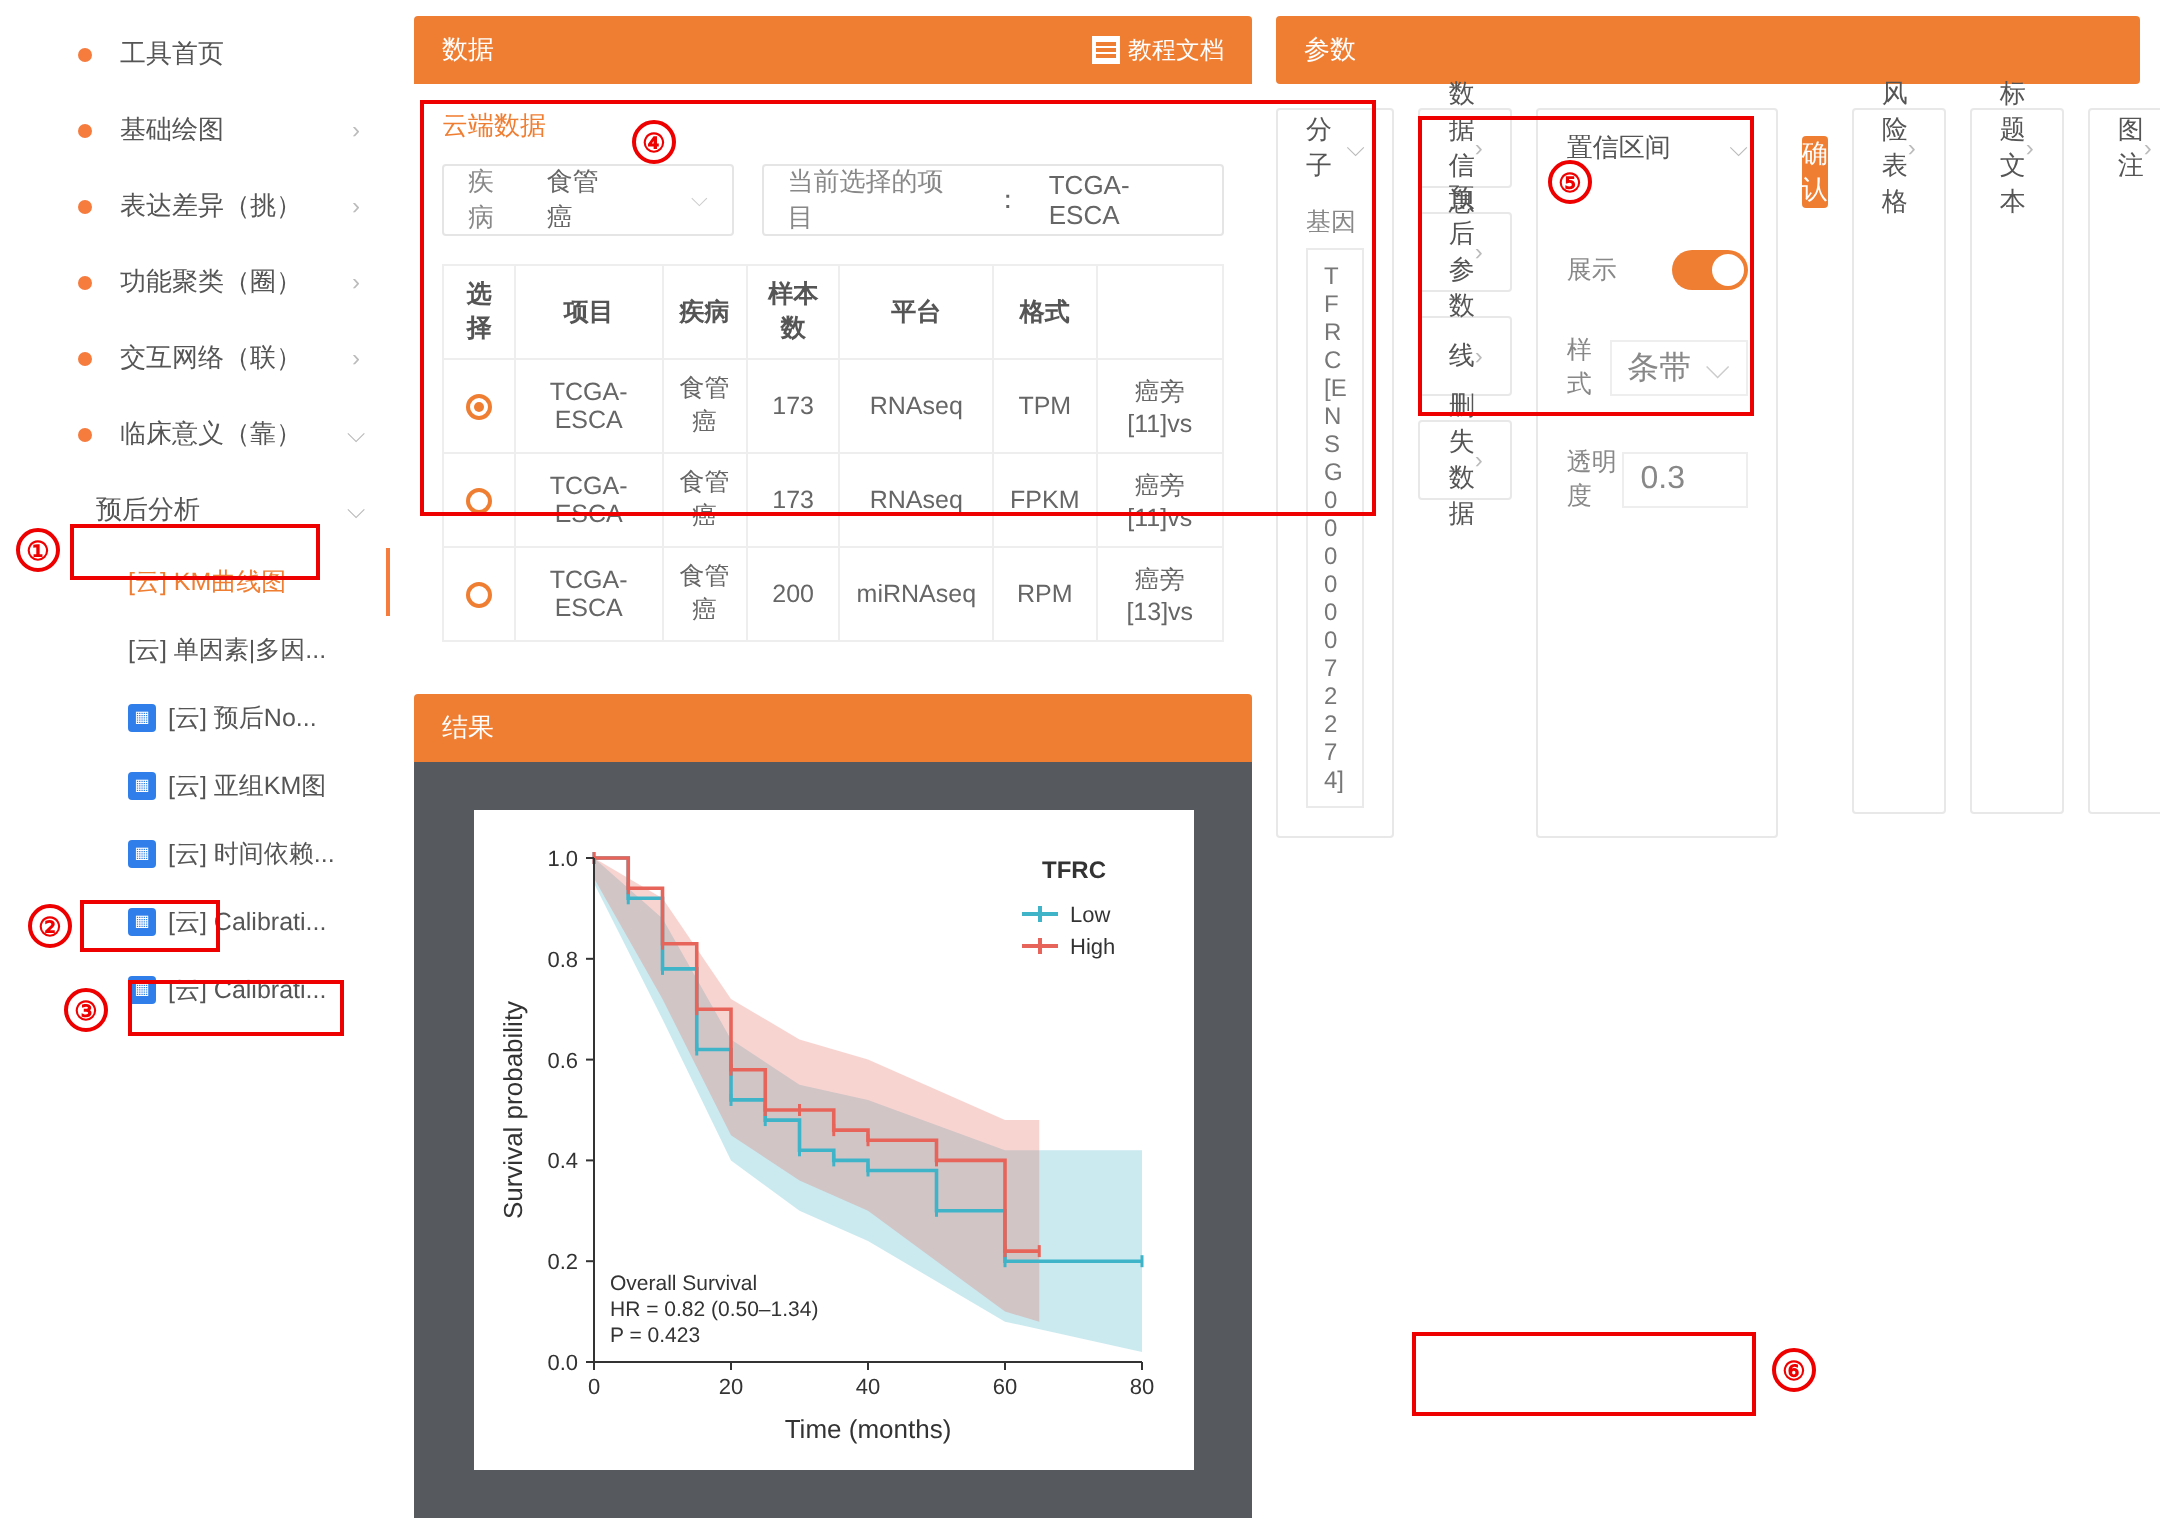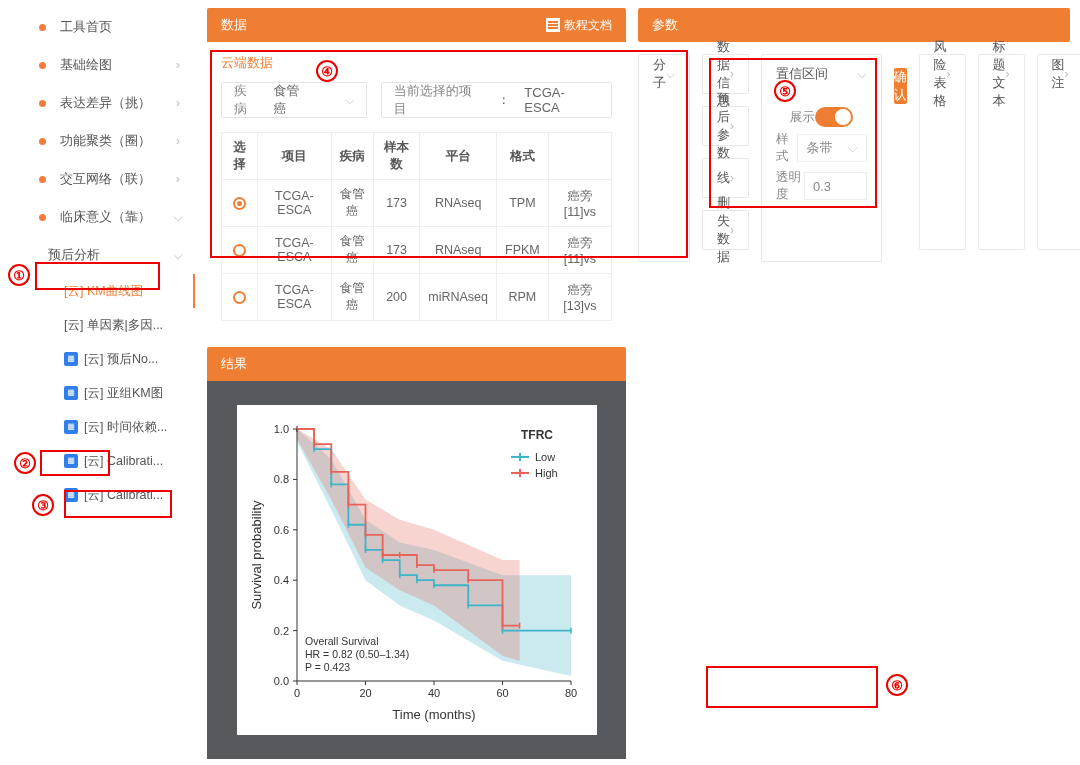--- a/index.html
+++ b/index.html
@@ -37,23 +37,23 @@
   .right { width: 442px; padding: 8px 10px 0 0; display:flex; flex-direction:column; overflow:hidden;}
   .param-cols { display:flex; gap:12px; }
   .param-col { flex:1; display:flex; flex-direction:row; gap:12px; }
   .acc { border:1px solid #e8e8e8; border-radius:2px; background:#fff; }
   .acc-head { height:38px; display:flex; align-items:center; justify-content:space-between; padding:0 14px; cursor:pointer; color:#555; }
   .acc-head .chev { color:#bbb; font-size:12px; }
   .acc-body { padding: 10px 14px 14px 14px; font-size:12.5px; color:#888; }
   .gene-box { border:1px solid #eaeaea; padding:6px 8px; margin-top:4px; color:#777; font-size:12px; word-break:break-all;}
   .toggle { width:38px; height:20px; background:#f07e32; border-radius:10px; position:relative; }
   .toggle::after { content:""; position:absolute; right:2px; top:2px; width:16px; height:16px; background:#fff; border-radius:50%; }
-  .mini-sel { border:1px solid #eee; height:28px; display:flex; align-items:center; padding:0 8px; justify-content:space-between; font-size:13px; color:#888; width:78px;}
+  .mini-sel { border:1px solid #eee; height:28px; display:flex; align-items:center; padding:0 8px; justify-content:space-between; font-size:16px; color:#888; width:78px;}
   .confirm-btn { background:#f07e32; color:#fff; height:36px; border:none; width:100%; border-radius:2px; cursor:pointer; font-size:13px; margin-top:14px;}
-  .row { display:flex; align-items:center; justify-content:center; margin:4px 0; }
+  .row { display:flex; align-items:center; justify-content:space-between; margin:22px 0; }
   
   .anno { position:absolute; width:22px; height:22px; border:2.5px solid #e00; color:#e00; border-radius:50%; font-weight:700; font-size:13px; display:flex; align-items:center; justify-content:center; background:rgba(255,255,255,0.6); z-index:50; pointer-events:none;}
   .redbox { position:absolute; border:2.5px solid #e00; z-index:40; pointer-events:none; }
   .doc-icon { width:14px; height:14px; background:#fff; display:inline-block; position:relative; }
   .doc-icon::before { content:""; position:absolute; left:2px; right:2px; top:3px; height:2px; background:#f07e32; box-shadow:0 3px 0 #f07e32, 0 6px 0 #f07e32;}
 </style>
 </head>
 <body>
 
 <div class="layout">
@@ -276,20 +276,24 @@
       <span>参数</span>
     </div>
     <div style="height:12px"></div>
     <div class="param-cols">
       <div class="param-col">
         <div class="acc">
           <div class="acc-head">
             <span>分子</span>
             <span class="chev">⌵</span>
           </div>
+          <div class="acc-body">
+            <div>基因</div>
+            <div class="gene-box">TFRC[ENSG00000072274]</div>
+          </div>
         </div>
         <div id="acc-left">
             <div class="acc" style="margin-bottom:12px">
   <div class="acc-head">
     <span>数据信息</span>
     <span class="chev">›</span>
   </div>
             </div>
             <div class="acc" style="margin-bottom:12px">
   <div class="acc-head">

